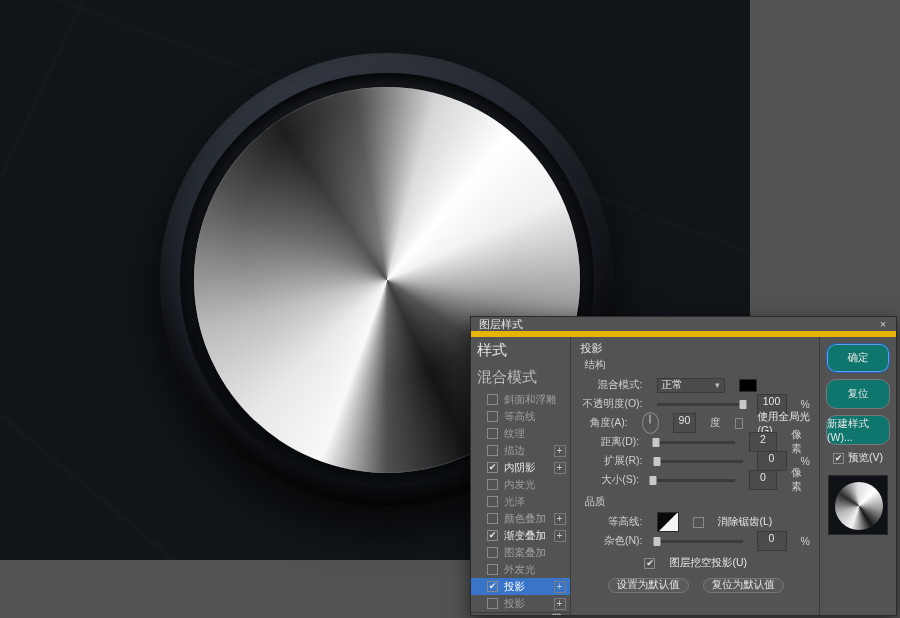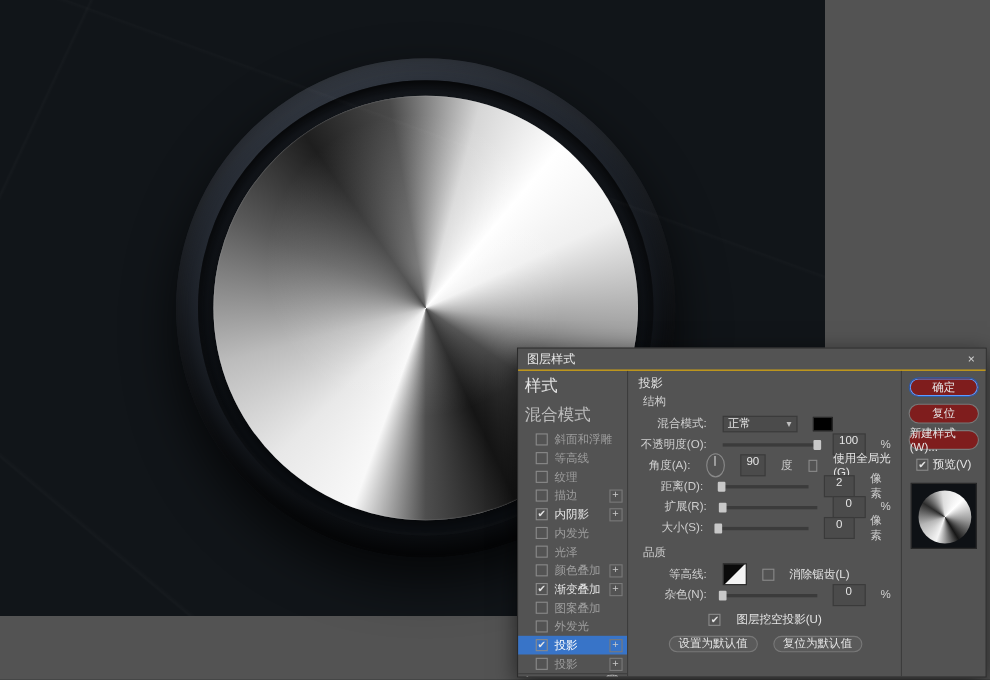--- a/index.html
+++ b/index.html
@@ -43,21 +43,21 @@
     pointer-events:none;
   }
 
   
   .dialog {
     position:absolute; left:470px; top:316px; width:427px; height:300px;
     background:#535353; color:#d8d8d8; font-size:11px; border:1px solid #2b2b2b;
     box-shadow:0 6px 20px rgba(0,0,0,0.6);
     display:flex; flex-direction:column;
   }
-  .titlebar { height:20px; background:#535353; display:flex; align-items:center; padding:0 4px 0 8px; border-bottom:1px solid #eab308; }
+  .titlebar { height:20px; background:#535353; display:flex; align-items:center; padding:0 4px 0 8px; border-bottom:6px solid #eab308; }
   .titlebar .title { flex:1; font-size:11px; color:#e5e5e5; }
   .titlebar .x { width:18px; text-align:center; color:#d0d0d0; cursor:default; }
 
   .dialog-body { flex:1; display:flex; overflow:hidden; }
 
   
   .effects { width:122px; border-right:1px solid #3c3c3c; display:flex; flex-direction:column; }
   .effects .hd { padding:4px 6px; font-size:15px; color:#e2e2e2; }
   .effects ul { list-style:none; }
   .effects li { display:flex; align-items:center; height:17px; padding:0 4px 0 16px; font-size:10.5px; color:#9e9e9e; }
@@ -84,21 +84,21 @@
   .slider{ position:relative; width:86px; height:3px; background:#3b3b3b; }
   .slider .thumb { position:absolute; top:-3px; width:7px; height:9px; background:#c8c8c8; border-radius:1px; transform:translateX(-50%); }
   .angle { width:22px; height:22px; border:1px solid #8a8a8a; border-radius:50%; position:relative; }
   .angle::after { content:""; position:absolute; left:50%; top:50%; width:9px; height:1px; background:#d8d8d8; transform-origin:left center; transform:rotate(-90deg); }
   .mini-cb { width:11px; height:11px; border:1px solid #8a8a8a; display:flex; align-items:center; justify-content:center; font-size:9px; color:#e5e5e5; }
   .contour-sw { width:22px; height:20px; background:linear-gradient(135deg,#0a0a0a 0%,#0a0a0a 49%,#f4f4f4 51%,#f4f4f4 100%); border:1px solid #2a2a2a; }
   .btn-mini { height:15px; padding:0 8px; border:1px solid #787878; background:#5a5a5a; border-radius:8px; font-size:10.5px; color:#e5e5e5; display:inline-flex; align-items:center; }
 
   
   .rightcol { width:80px; border-left:1px solid #3c3c3c; padding:6px 6px; display:flex; flex-direction:column; align-items:center; gap:6px; }
-  .pbtn { width:64px; height:18px; border:1px solid #2d5da6; background:#7f1d1d; border-radius:10px; font-size:10.5px; color:#e5e5e5; display:flex; align-items:center; justify-content:center; }
+  .pbtn { width:64px; height:30px; border:1px solid #2d5da6; background:#0f766e; border-radius:10px; font-size:10.5px; color:#e5e5e5; display:flex; align-items:center; justify-content:center; }
   .pbtn.ok   { box-shadow:0 0 0 1px #5d9dff inset; }
   .pbtn.gray { border-color:#787878; }
   .prev-row { display:flex; align-items:center; gap:4px; font-size:10.5px; color:#e5e5e5; }
   .preview-sw { width:60px; height:60px; margin-top:4px; border:1px solid #2a2a2a; position:relative; background:#0e1115; overflow:hidden; }
   .preview-sw .d { position:absolute; left:6px; top:6px; width:48px; height:48px; border-radius:50%;
     background: conic-gradient(from 200deg,#f4f4f4,#b6b6b6,#2c2c2c,#dedede,#fff,#9c9c9c,#161616,#f4f4f4); }
 </style>
 </head>
 <body>
 

